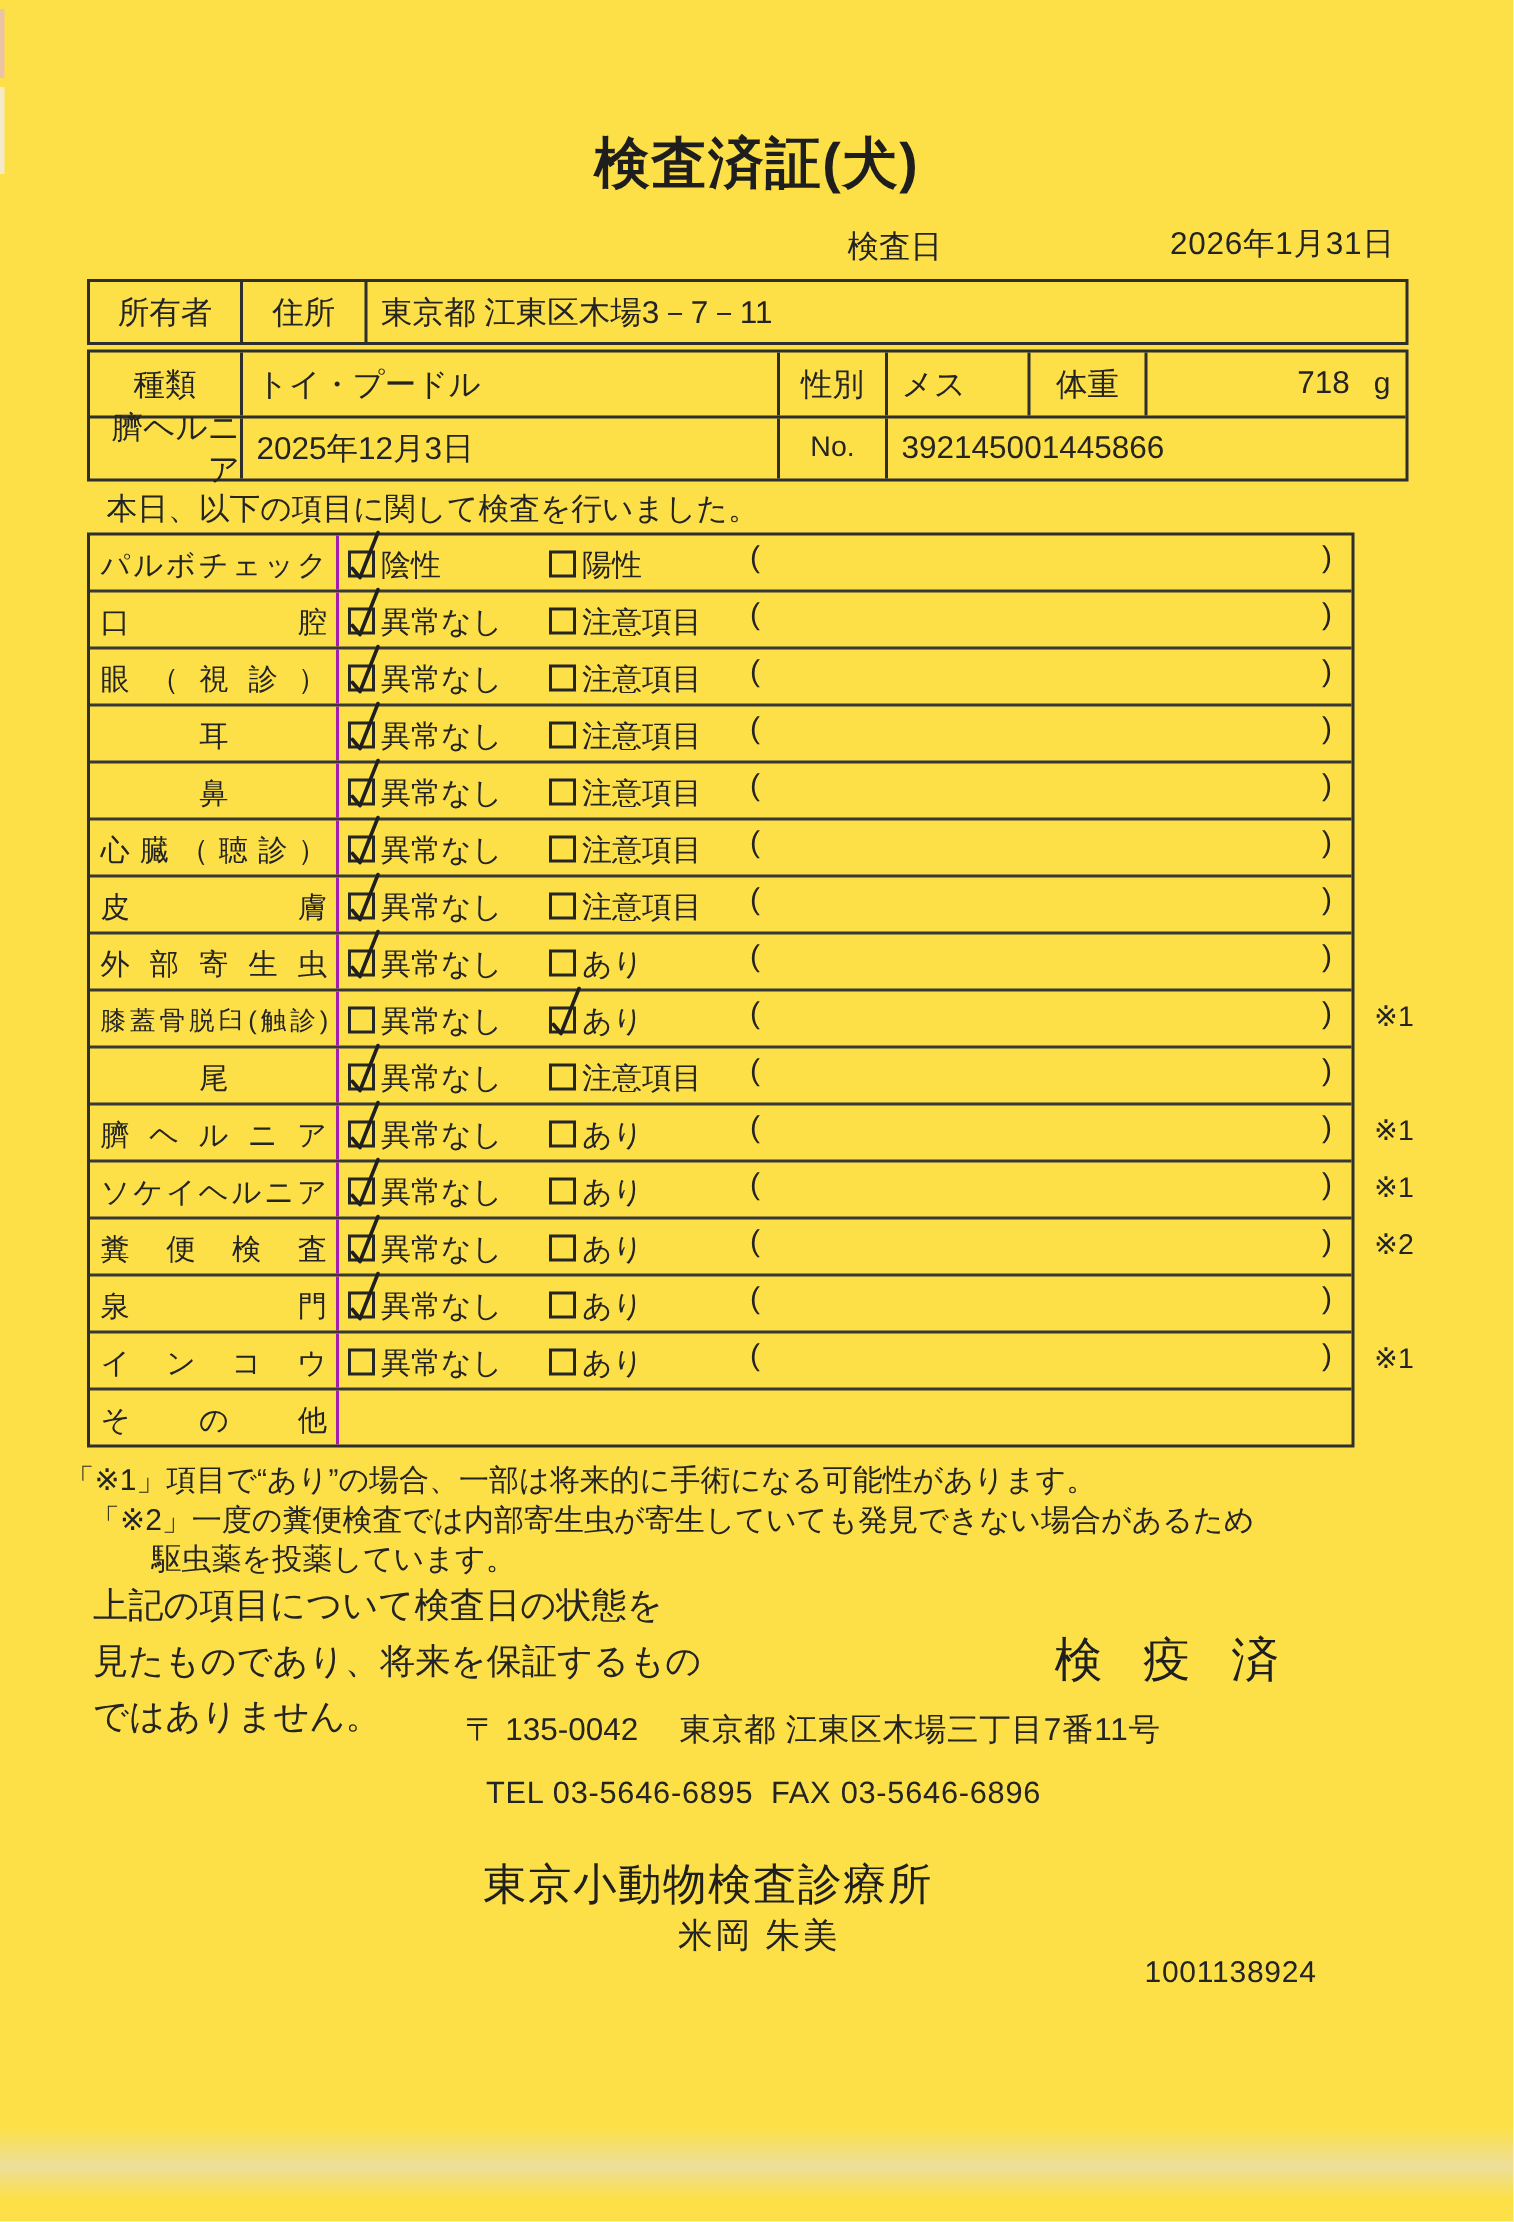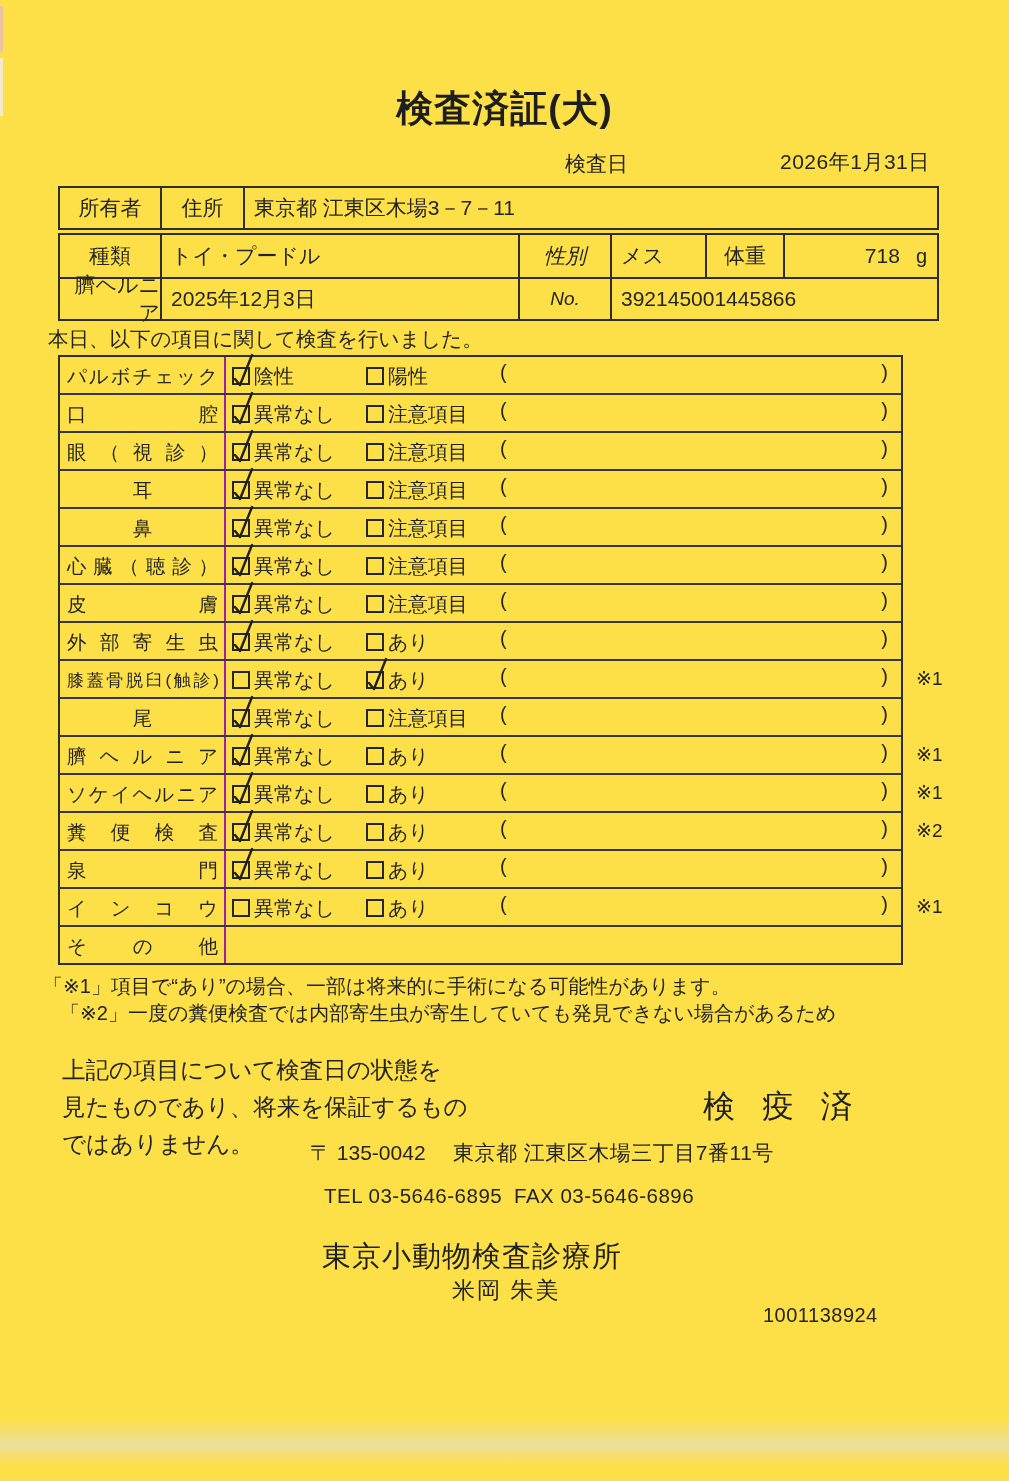--- a/index.html
+++ b/index.html
@@ -27,26 +27,26 @@
   .cell.lab{justify-content:center;text-align:right;}
   .cell.val{padding-left:9px;}
   .bl{border-left:2px solid #2e2e2e;}
 
   .owner-tbl{position:absolute;left:58px;top:186px;width:877px;height:40px;
     border:2px solid #2e2e2e;display:flex;}
   .info-tbl{position:absolute;left:58px;top:233px;width:877px;border:2px solid #2e2e2e;}
   .info-tbl .tblrow{height:42px;}
   .info-tbl .tblrow + .tblrow{border-top:2px solid #2e2e2e;}
   .w-lab1{width:100px;} .w-val1{width:331px;} .w-lab2{width:83px;} .w-rest{flex:1;}
-  .i-lab1{width:100px;} .i-val1{width:358px;} .i-lab2{width:92px;font-style:italic;} .i-val2{width:95px;}
+  .i-lab1{width:100px;} .i-val1{width:358px;} .i-lab2{width:72px;} .i-val2{width:95px;}
   .i-lab3{width:78px;} .i-val3{flex:1;justify-content:flex-end;padding-right:10px;}
   .unit{margin-left:16px;font-size:20px;}
   .no-lab{font-size:19px;}
 
-  .intro{position:absolute;left:48px;top:325px;font-size:20.5px;margin:0;}
+  .intro{position:absolute;left:71px;top:325px;font-size:20.5px;margin:0;}
 
   
   .checklist{position:absolute;left:58px;top:355px;width:845px;border:2px solid #2e2e2e;box-sizing:border-box;}
   .crow{position:relative;display:flex;height:36px;}
   .crow + .crow{border-top:2px solid #383838;}
   .crow .lbl{width:166px;box-sizing:border-box;border-right:2px solid #a21caf;
     font-size:19.5px;padding:6px 6px 0 7px;text-align:justify;text-align-last:justify;overflow:hidden;}
   .crow .lbl.center{text-align:center;text-align-last:center;}
   .crow .lbl.tight{font-size:17px;letter-spacing:-.8px;padding-top:8px;}
   .crow .content{flex:1;position:relative;font-size:20px;}
@@ -317,20 +317,21 @@
 
     <div class="crow">
       <div class="lbl">その他</div>
       <div class="content"></div>
     </div>
 
   </div>
 
   <p class="noteline n1">「※1」項目で“あり”の場合、一部は将来的に手術になる可能性があります。</p>
   <p class="noteline n2">「※2」一度の糞便検査では内部寄生虫が寄生していても発見できない場合があるため</p>
+  <p class="noteline n3">駆虫薬を投薬しています。</p>
 
   <p class="disclaimer">
     <span>上記の項目について検査日の状態を</span><br>
     <span>見たものであり、将来を保証するもの</span><br>
     <span>ではありません。</span>
   </p>
 
   <span class="stamp">検 疫 済</span>
 
   <span class="postal">〒 135-0042</span>

